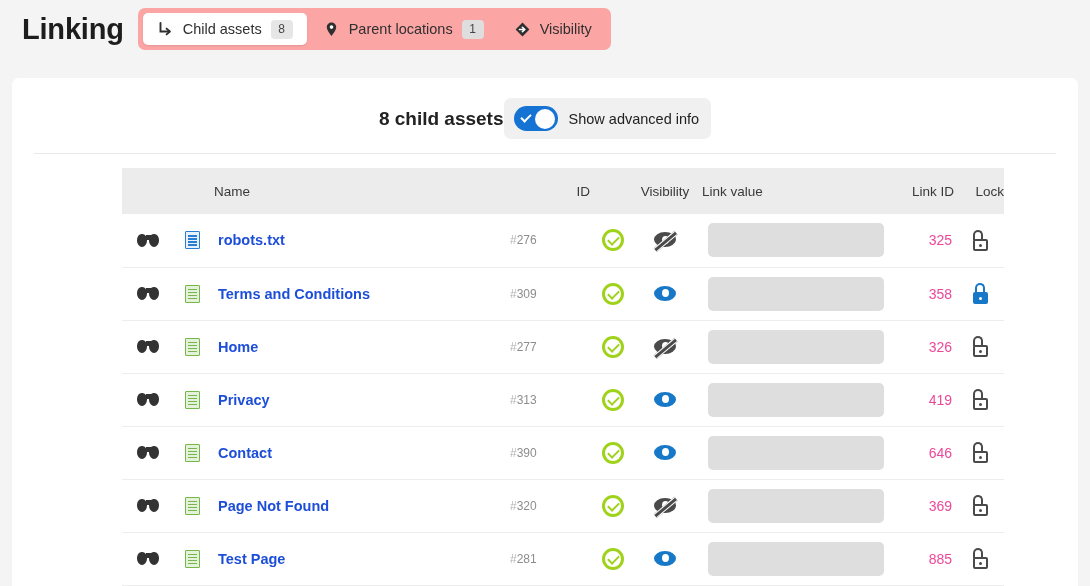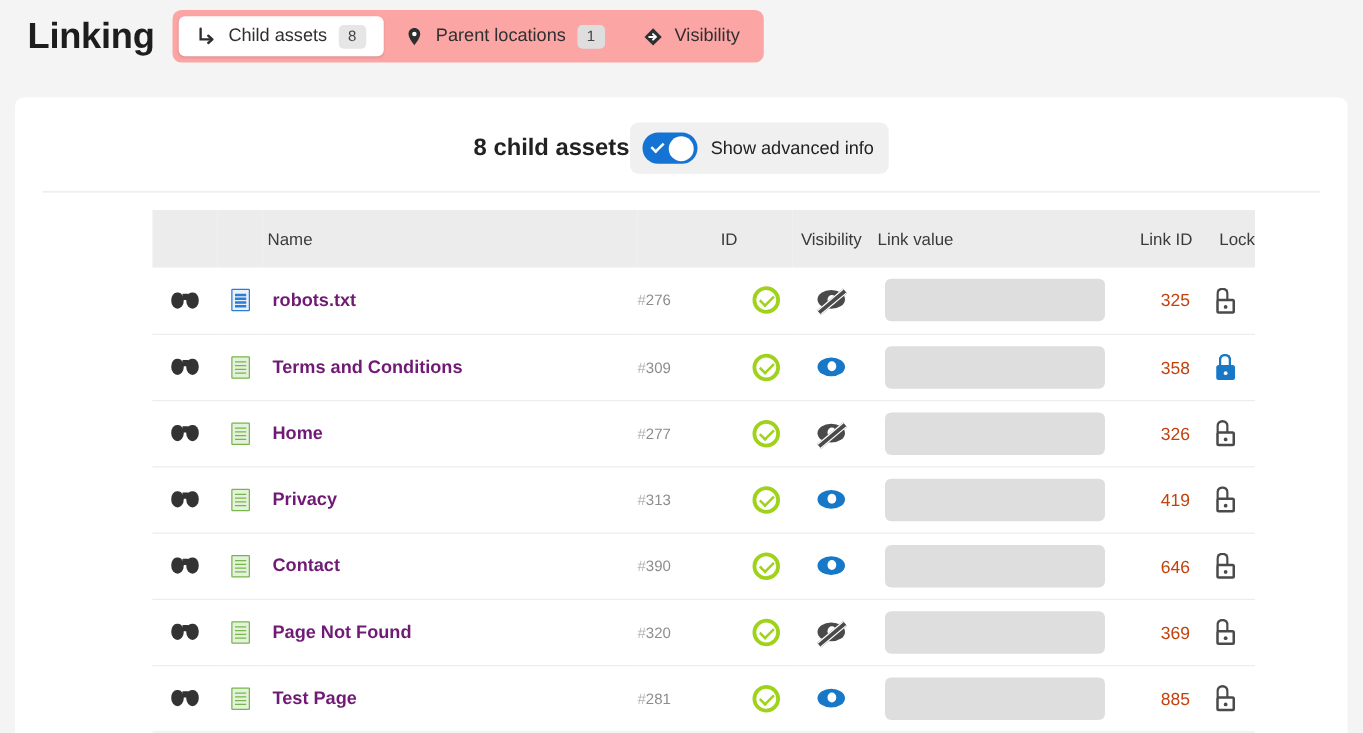--- a/index.html
+++ b/index.html
@@ -147,30 +147,30 @@
   tbody td {
     height: 53px;
     padding: 0;
     border-bottom: 1px solid #ededed;
     vertical-align: middle;
     font-size: 14px;
     color: #3c3c3c;
   }
   tbody tr:last-child td { border-bottom: 1px solid #ededed; }
   .asset-name {
-    color: #701a75;
+    color: #1d4ed8;
     font-size: 14.5px;
     font-weight: 700;
     text-decoration: none;
     cursor: pointer;
     padding-left: 4px;
   }
   .id-val { color: #8d8d8d; font-size: 12px; text-align: left; padding-right: 2px; display:block; }
   .id-val .hash { color: #b4b4b4; }
-  .linkid-val { color: #c2410c; font-size: 14px; text-align: right; padding-right: 2px; display:block; }
+  .linkid-val { color: #ec4899; font-size: 14px; text-align: right; padding-right: 2px; display:block; }
   .link-input {
     width: 176px;
     height: 34px;
     background: #dededf;
     border: none;
     border-radius: 5px;
     margin-left: 6px;
     display: block;
   }
 

